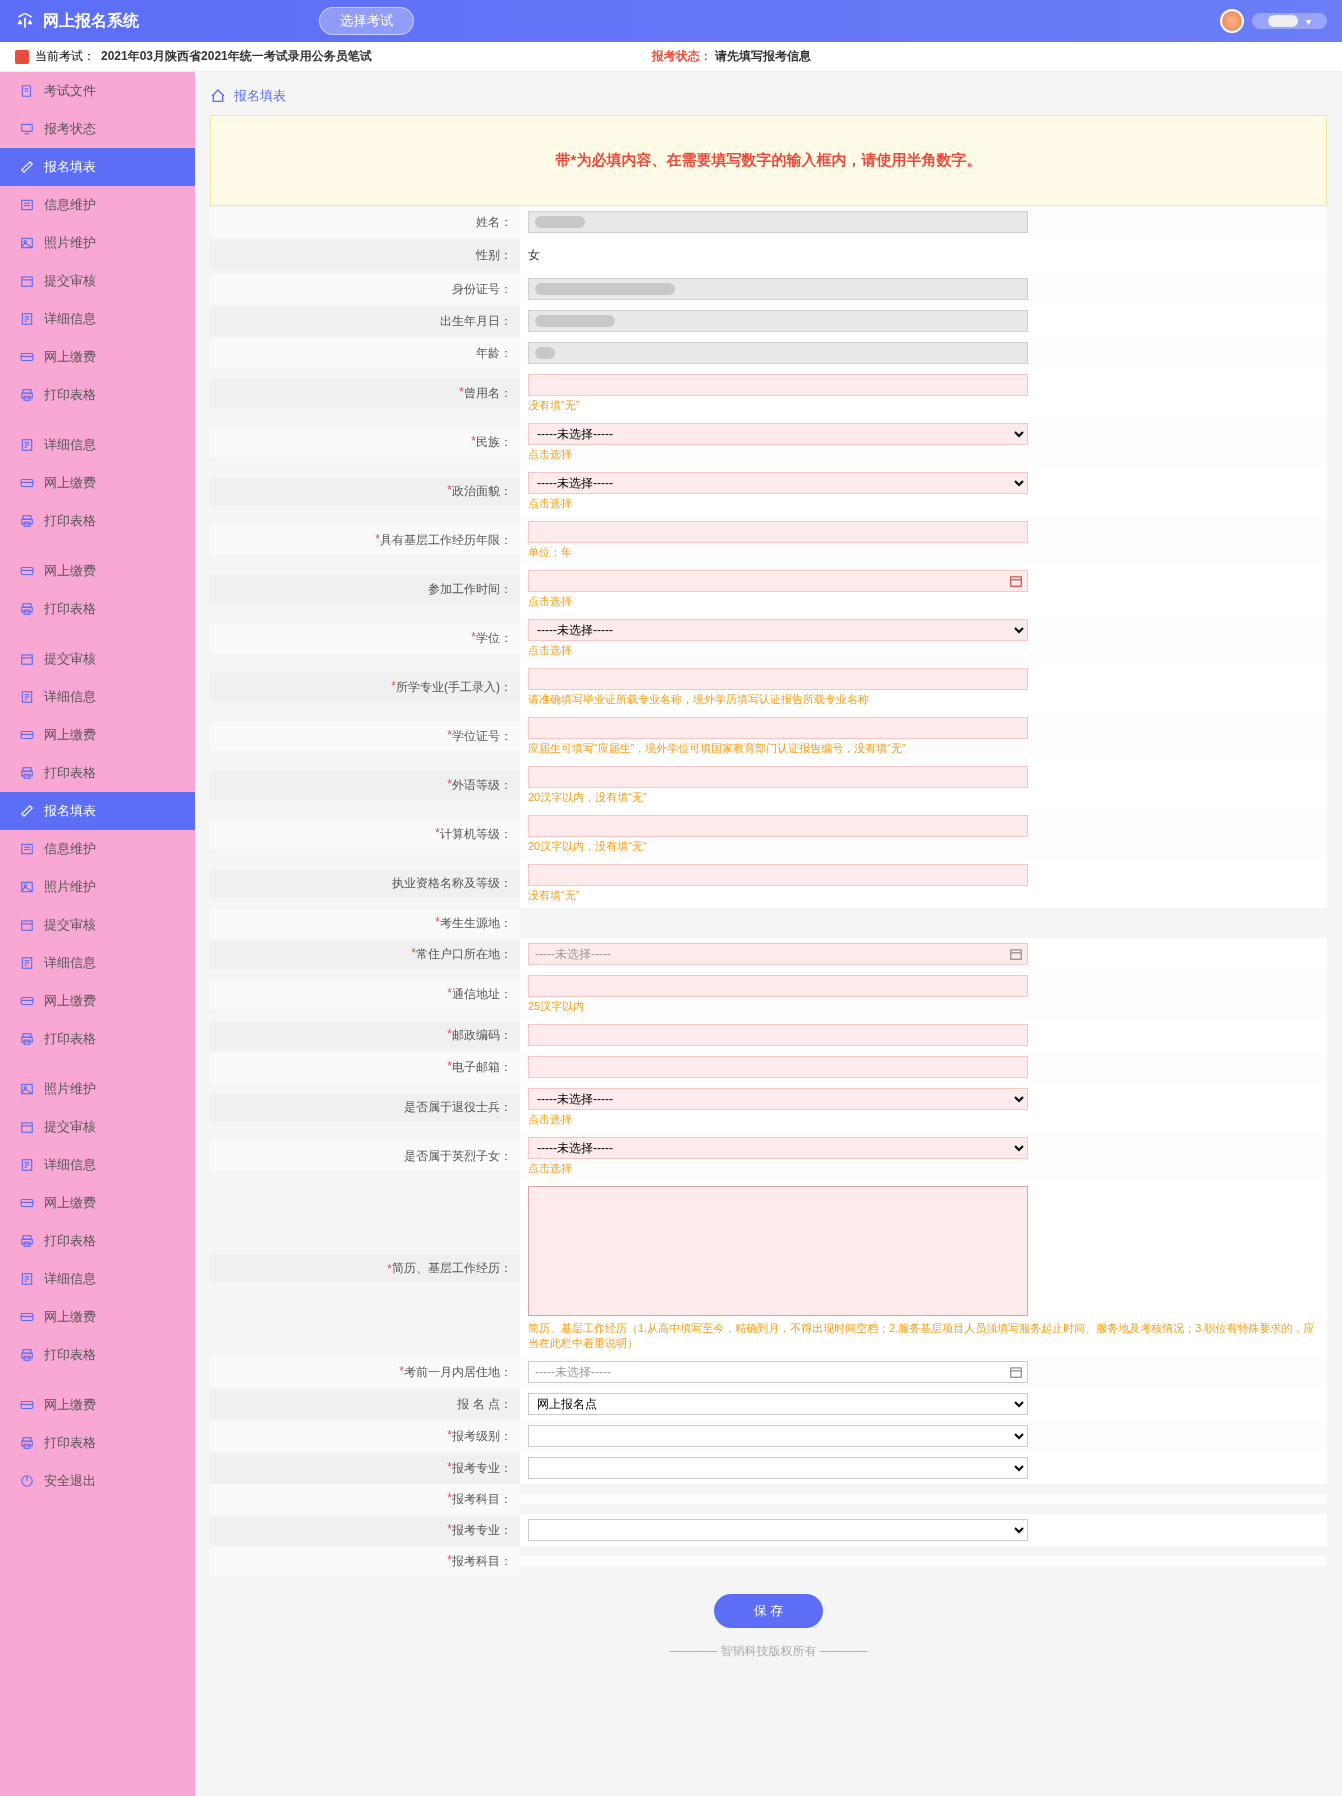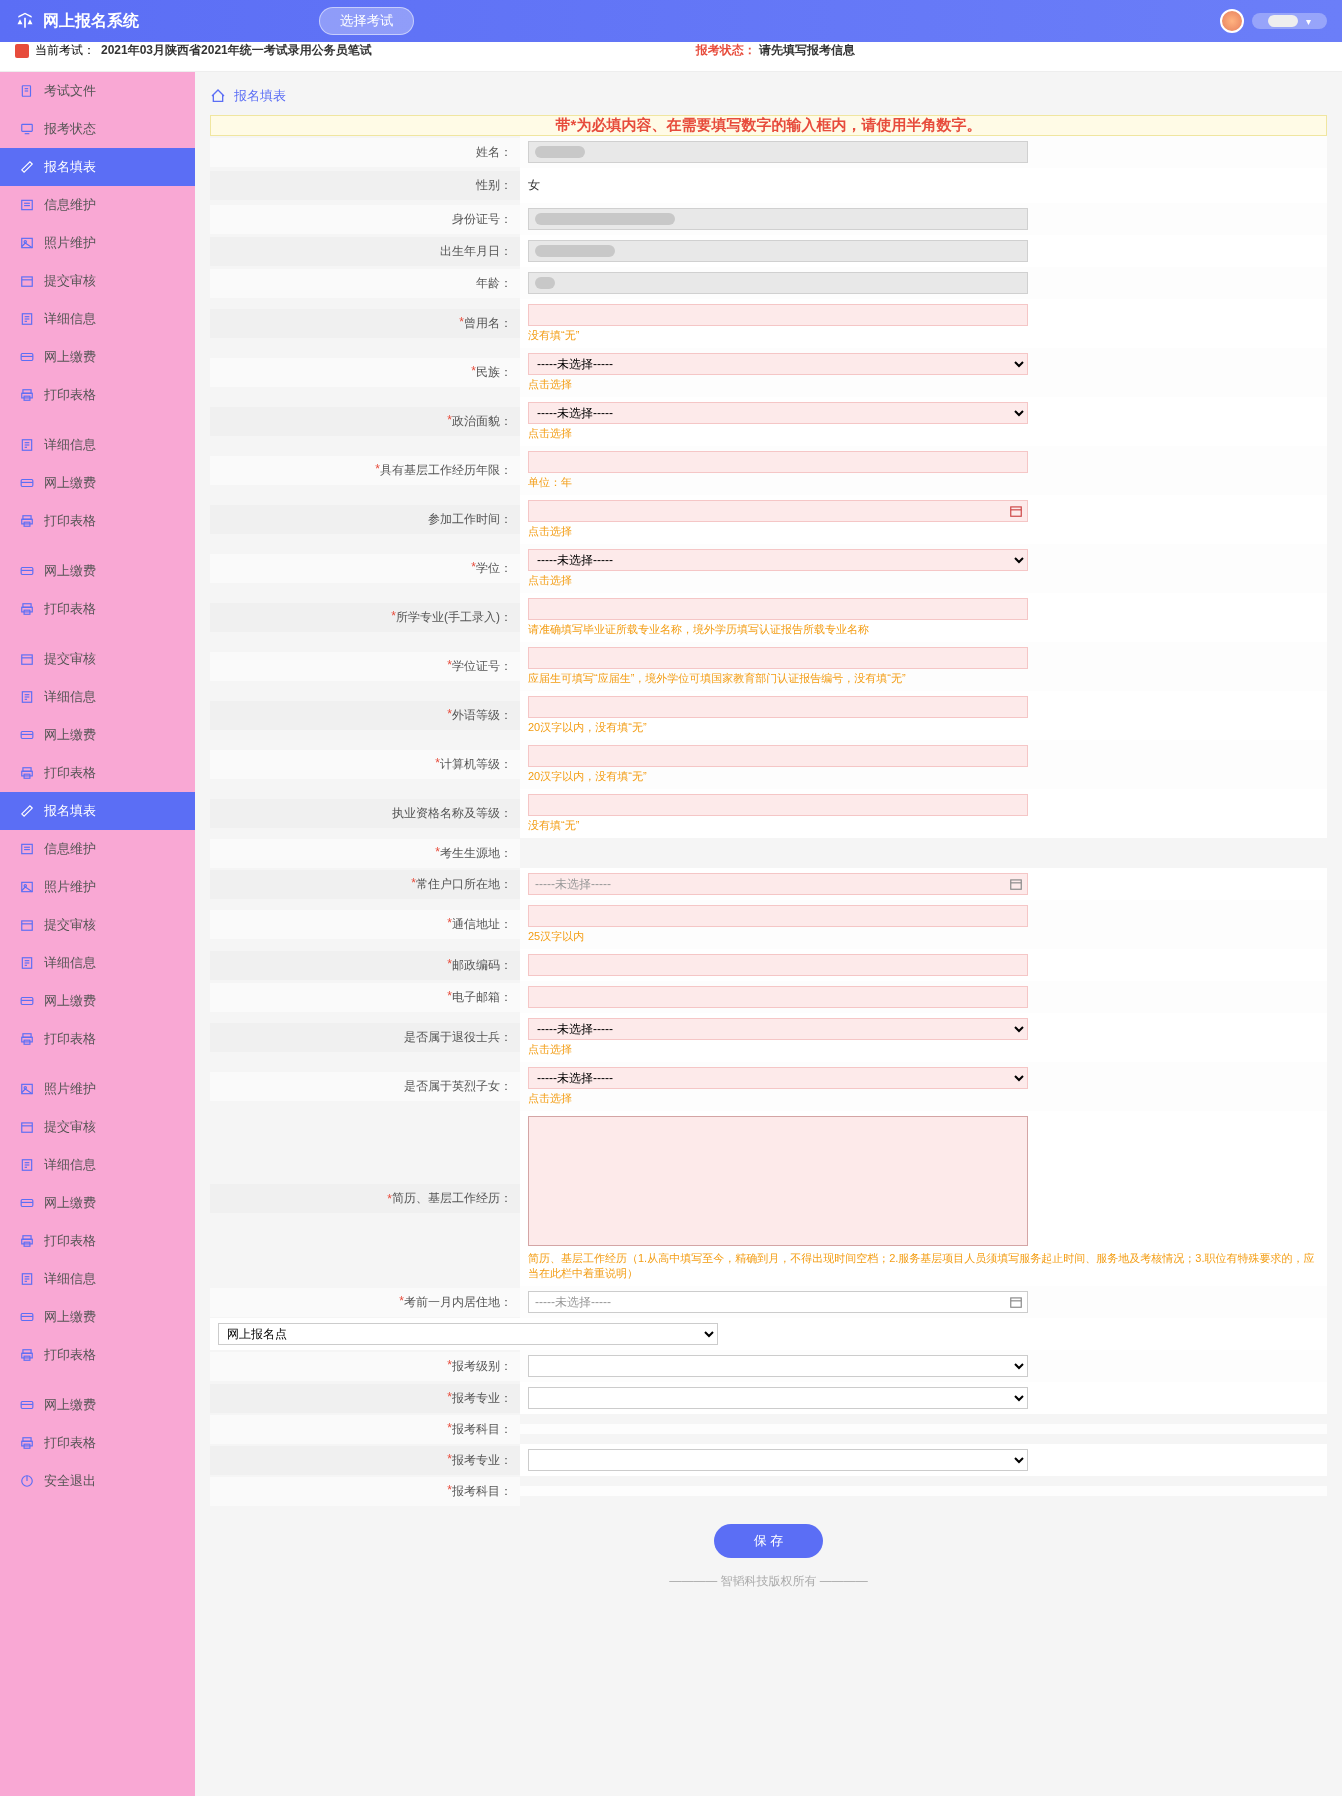--- a/index.html
+++ b/index.html
@@ -3,36 +3,36 @@
 <meta charset="utf-8">
 <style>
 * { margin: 0; padding: 0; box-sizing: border-box; }
 body { font-family: "Microsoft YaHei", Arial, sans-serif; font-size: 12px; background: #f5f5f5; width: 1342px; }
 .header { background: linear-gradient(90deg, #5b6ef5, #6b7ef8); height: 42px; display: flex; align-items: center; padding: 5px 15px; color: #fff; }
 .logo { display: flex; align-items: center; font-size: 16px; font-weight: bold; gap: 8px; }
 .logo-icon { width: 20px; height: 20px; }
 .select-exam { margin-left: 180px; background: rgba(255,255,255,0.3); border: 1px solid rgba(255,255,255,0.5); padding: 4px 20px; border-radius: 15px; color: #fff; cursor: pointer; }
 .header-right { margin-left: auto; display: flex; align-items: center; gap: 8px; }
 .avatar { width: 24px; height: 24px; border-radius: 50%; background: radial-gradient(circle, #ffb380, #e67e5c); border: 2px solid #fff; }
-.subheader { background: #fff; height: 30px; display: flex; align-items: flex-start; padding: 0 15px; border-bottom: 1px solid #eee; gap: 44px; }
+.subheader { background: #fff; height: 30px; display: flex; align-items: center; padding: 0 15px; border-bottom: 1px solid #eee; }
 .sub-left { display: flex; align-items: center; gap: 6px; }
 .doc-icon { width: 14px; height: 14px; background: #e74c3c; border-radius: 2px; }
 .sub-status { margin-left: 280px; }
 .status-label { color: #e74c3c; font-weight: bold; }
 .status-text { color: #333; font-weight: bold; }
 .layout { display: flex; }
 .sidebar { width: 195px; background: #f9a8d4; min-height: 1724px; }
 .nav-item { display: flex; align-items: center; padding: 10px 20px; gap: 10px; color: #555; cursor: pointer; font-size: 13px; }
 .nav-item.active { background: #5b6ef5; color: #fff; }
 .nav-item.divider { height: 12px; padding: 0; }
 .nav-icon { width: 14px; height: 14px; display: inline-block; }
 .main { flex: 1; padding: 15px; }
 .breadcrumb { display: flex; align-items: center; gap: 8px; margin-bottom: 10px; color: #5b6ef5; font-size: 13px; }
 .home-icon { width: 16px; height: 16px; }
-.notice { background: #fffbe6; border: 1px solid #f0e6a0; padding: 0; text-align: center; color: #e74c3c; font-size: 15px; font-weight: bold; margin-bottom: 0; }
+.notice { background: #fffbe6; border: 1px solid #f0e6a0; padding: 35px; text-align: center; color: #e74c3c; font-size: 15px; font-weight: bold; margin-bottom: 0; }
 .form-table { width: 100%; }
 .form-row { display: flex; min-height: 30px; align-items: center; }
 .form-row:nth-child(even) .label-cell { background: #f0f0f0; }
 .form-row:nth-child(odd) .label-cell { background: #fafafa; }
 .form-row:nth-child(even) .value-cell { background: #fff; }
 .form-row:nth-child(odd) .value-cell { background: #fdfdfd; }
 .label-cell { width: 310px; text-align: right; padding: 6px 8px 6px 0; color: #555; display: flex; align-items: flex-start; justify-content: flex-end; }
 .value-cell { flex: 1; padding: 5px 8px; }
 .req { color: #e74c3c; }
 .text-input { width: 500px; height: 22px; background: #fdeaea; border: 1px solid #f5c6c6; padding: 0 6px; font-size: 12px; }
@@ -510,20 +510,21 @@
             <div class="date-input" style="background:#fff;border:1px solid #ccc">
               <span style="color:#999">-----未选择-----</span>
               <svg class="cal-icon" viewBox="0 0 24 24" fill="none" stroke="#888" stroke-width="2">
                 <rect x="3" y="5" width="18" height="16"></rect>
                 <line x1="3" y1="10" x2="21" y2="10"></line>
               </svg>
             </div>
           </div>
         </div>
         <div class="form-row">
+          <div class="label-cell">报 名 点：</div>
           <div class="value-cell"><select class="select-input normal" style=""><option>网上报名点</option></select></div>
         </div>
         <div class="form-row">
           <div class="label-cell"><span class="req">*</span>报考级别：</div>
           <div class="value-cell"><select class="select-input normal" style=""><option></option></select></div>
         </div>
         <div class="form-row">
           <div class="label-cell"><span class="req">*</span>报考专业：</div>
           <div class="value-cell"><select class="select-input normal" style=""><option></option></select></div>
         </div>

